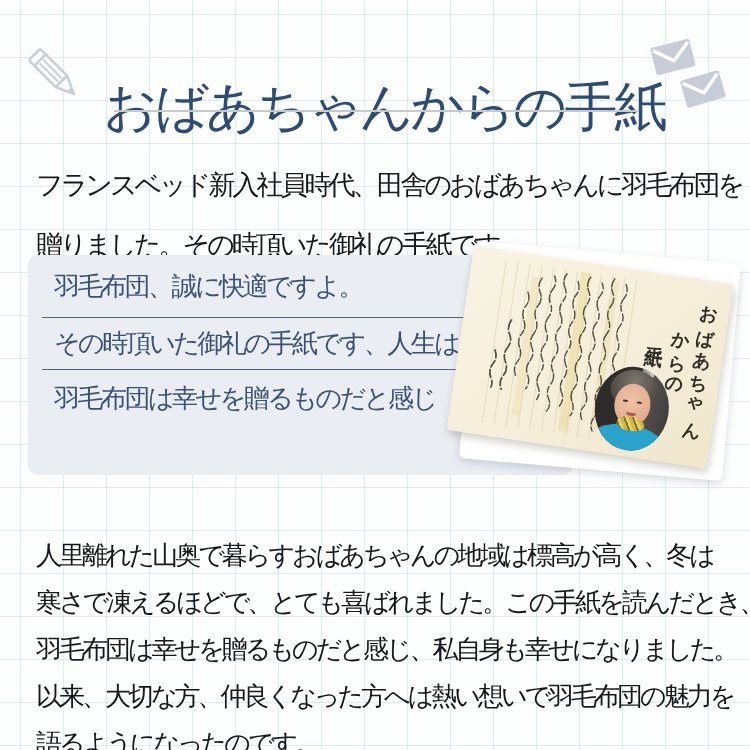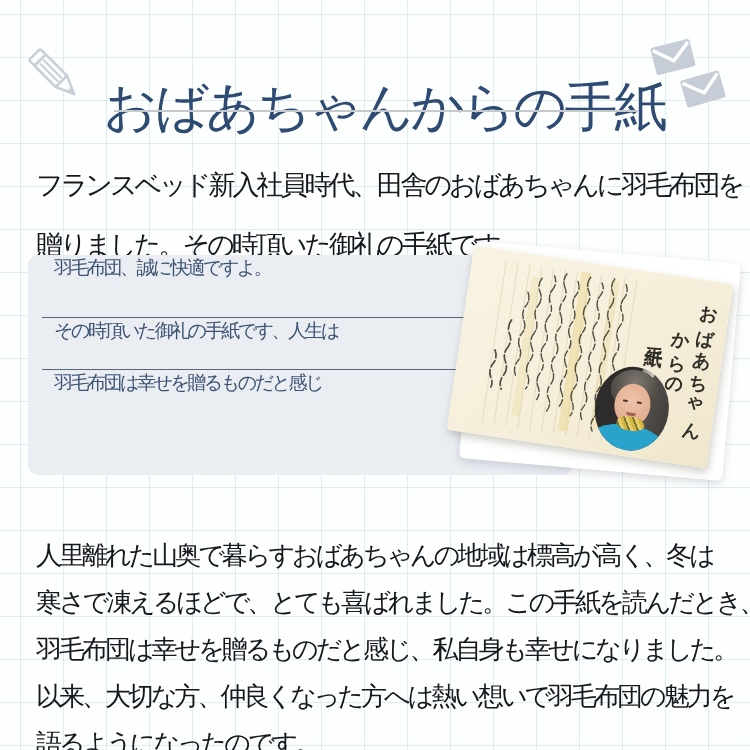--- a/index.html
+++ b/index.html
@@ -35,22 +35,22 @@
     letter-spacing:-3px;
   }
   .intro{top:128px;font-size:27px;line-height:60px;}
   .body-text{top:506px;font-size:26px;line-height:47px;}
   
   .quote-box{
     position:absolute;left:28px;top:255px;width:545px;height:220px;
     background:#eaedf2;border-radius:10px;display:flex;flex-direction:column;
   }
   .quote-row{
-    display:flex;margin:0 14px;
-    color:#3c5273;font-size:19px;letter-spacing:-2.5px;white-space:nowrap;
+    display:flex;align-items:center;margin:0 14px;
+    color:#3c5273;font-size:26px;letter-spacing:-2.5px;white-space:nowrap;
   }
   .quote-row span{padding-left:12px;}
   .qr1{height:62px;}
   .qr2,.qr3{height:51px;}
   .qr4{height:56px;}
   .qr1,.qr2,.qr3{border-bottom:1px solid #5a6577;}
   
   .backing-card{
     position:absolute;left:468px;top:252px;width:264px;height:218px;
     background:#ffffff;border-radius:6px;transform:rotate(5deg);

